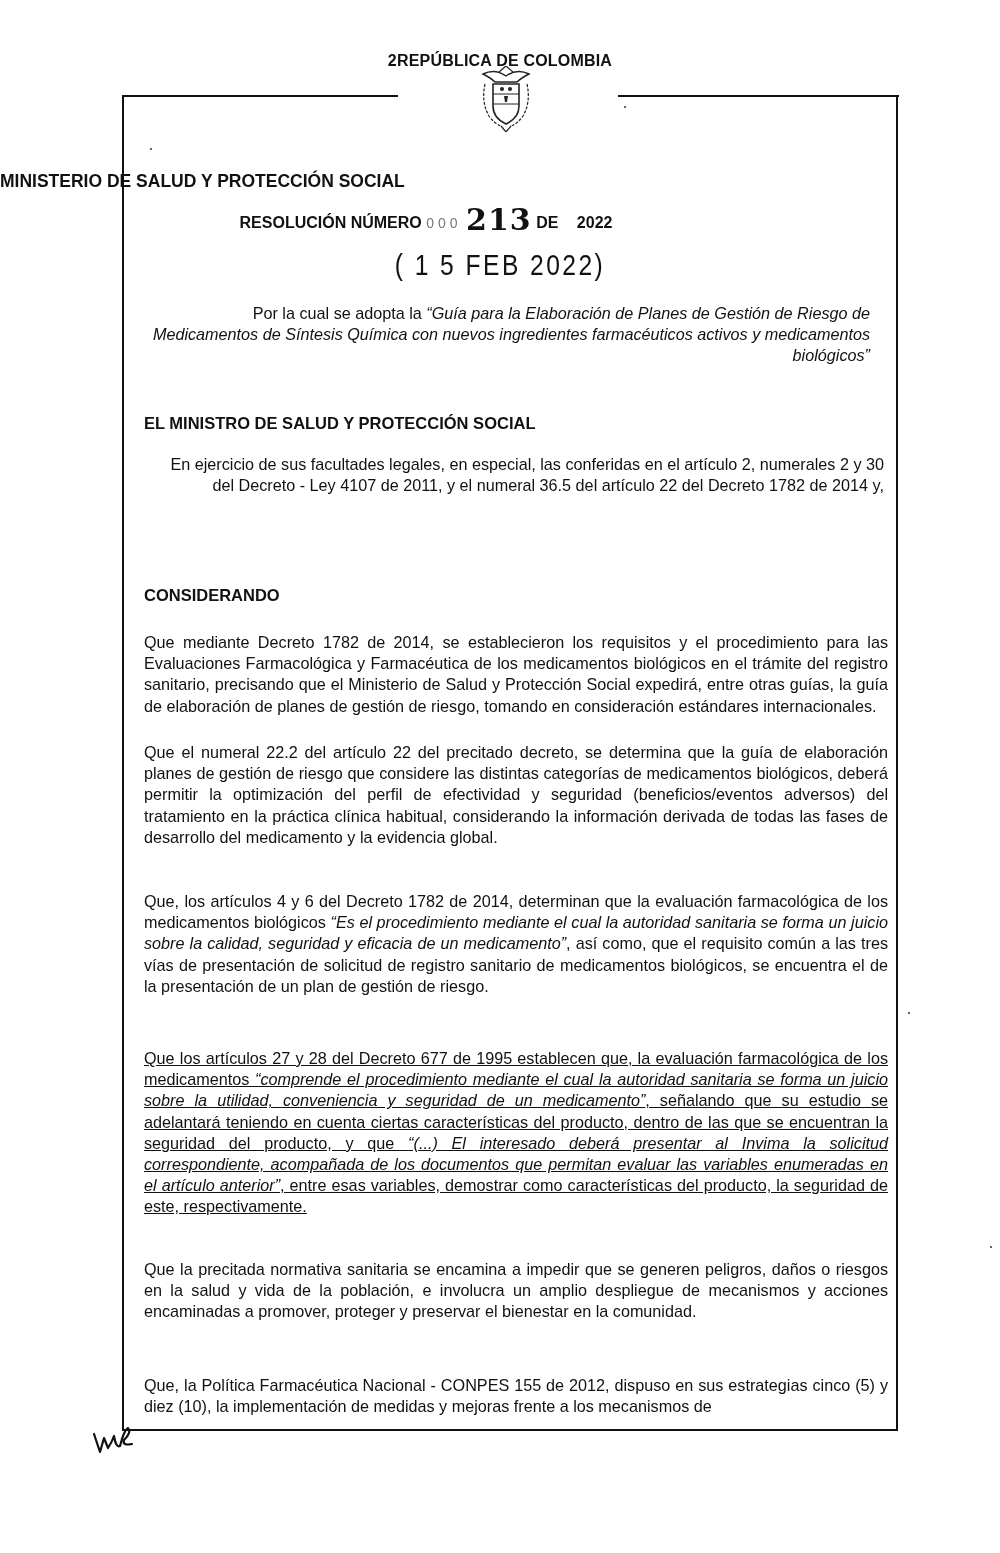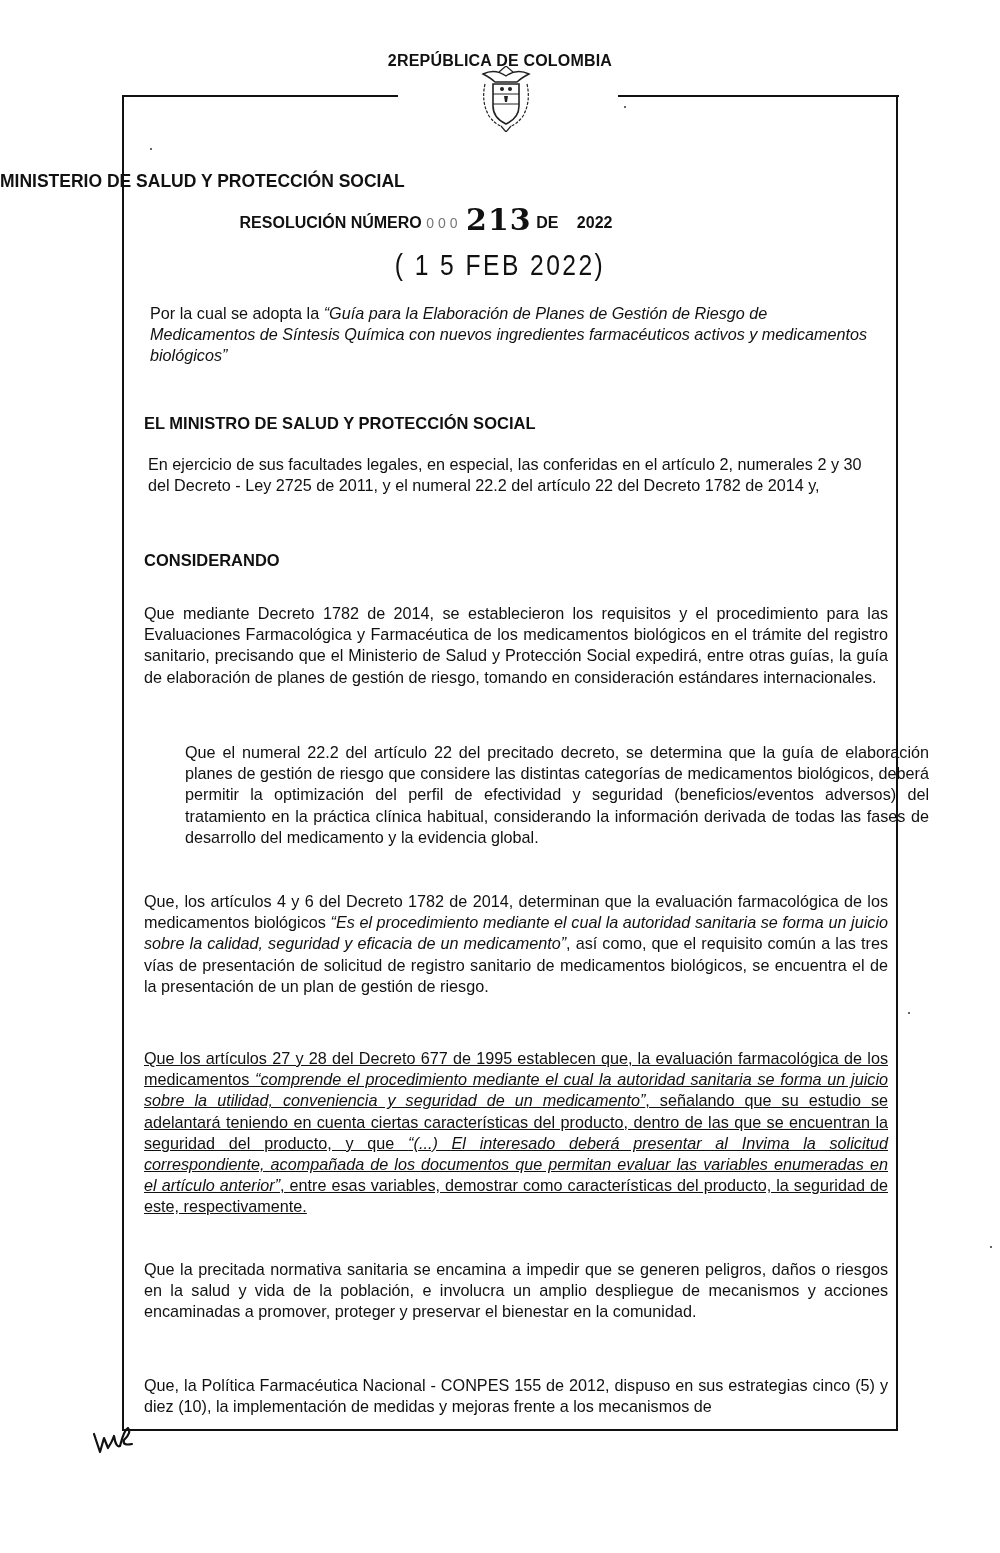--- a/index.html
+++ b/index.html
@@ -16,29 +16,29 @@
               font-size: 17.5px; font-weight: bold; }
   .resolution { position: absolute; top: 202px; left: 0; width: 852px; text-align: center;
                 font-size: 16px; font-weight: bold; }
   .resolution .num { font-family: "DejaVu Serif", serif; font-size: 30px; font-weight: bold; vertical-align: -2px; letter-spacing: 1px; }
   .resolution .stamp-marks { color:#777; font-weight: normal; font-size: 14px; letter-spacing: 4px; }
   .resolution .year { margin-left: 14px; }
   .date-stamp { position: absolute; top: 248px; left: 0; width: 1000px; text-align: center;
                 font-family: "Liberation Sans Narrow", "Liberation Sans", sans-serif; font-size: 30px;
                 transform: scaleX(0.82); letter-spacing: 3px; color: #111; }
   .body { position: absolute; left: 144px; width: 744px; font-size: 16.2px; line-height: 21.2px; }
-  .center { text-align: left; }
+  .center { text-align: right; }
   .justify { text-align: justify; text-align-last: left; }
   .title-block { top: 303px; left: 150px; width: 720px; }
   .heading { font-weight: bold; font-size: 16.5px; text-align: left; }
   .h-minister { top: 413px; }
   .facultades { top: 454px; left: 148px; width: 736px; }
-  .h-considerando { top: 550px; }
-  .p1 { top: 603px; }
-  .p2 { top: 742px; margin-left: 41px; }
+  .h-considerando { top: 585px; }
+  .p1 { top: 632px; }
+  .p2 { top: 742px; }
   .p3 { top: 891px; }
   .p4 { top: 1048px; text-decoration: underline; }
   .p5 { top: 1259px; }
   .p6 { top: 1375px; }
   i { font-style: italic; }
   .initials { position: absolute; left: 92px; top: 1422px; width: 45px; height: 34px; }
   .speck { position: absolute; width: 2px; height: 2px; background: #333; border-radius: 1px; }
 </style>
 </head>
 <body>
@@ -74,21 +74,21 @@
 </div>
 
 <div class="date-stamp">( 1 5  FEB  2022)</div>
 
 <div class="body center title-block">
   <span>Por la cual se adopta la </span><i>“Guía para la Elaboración de Planes de Gestión de Riesgo de Medicamentos de Síntesis Química con nuevos ingredientes farmacéuticos activos y medicamentos biológicos”</i>
 </div>
 
 <div class="body heading h-minister">EL MINISTRO DE SALUD Y PROTECCIÓN SOCIAL</div>
 
-<div class="body center facultades">En ejercicio de sus facultades legales, en especial, las conferidas en el artículo 2, numerales 2 y 30 del Decreto - Ley 2725 de 2011, y el numeral 22.2 del artículo 22 del Decreto 1782 de 2014 y,</div>
+<div class="body center facultades">En ejercicio de sus facultades legales, en especial, las conferidas en el artículo 2, numerales 2 y 30 del Decreto - Ley 4107 de 2011, y el numeral 36.5 del artículo 22 del Decreto 1782 de 2014 y,</div>
 
 <div class="body heading h-considerando">CONSIDERANDO</div>
 
 <div class="body justify p1">Que mediante Decreto 1782 de 2014, se establecieron los requisitos y el procedimiento para las Evaluaciones Farmacológica y Farmacéutica de los medicamentos biológicos en el trámite del registro sanitario, precisando que el Ministerio de Salud y Protección Social expedirá, entre otras guías, la guía de elaboración de planes de gestión de riesgo, tomando en consideración estándares internacionales.</div>
 
 <div class="body justify p2">Que el numeral 22.2 del artículo 22 del precitado decreto, se determina que la guía de elaboración planes de gestión de riesgo que considere las distintas categorías de medicamentos biológicos, deberá permitir la optimización del perfil de efectividad y seguridad (beneficios/eventos adversos) del tratamiento en la práctica clínica habitual, considerando la información derivada de todas las fases de desarrollo del medicamento y la evidencia global.</div>
 
 <div class="body justify p3"><span>Que, los artículos 4 y 6 del Decreto 1782 de 2014, determinan que la evaluación farmacológica de los medicamentos biológicos </span><i>“Es el procedimiento mediante el cual la autoridad sanitaria se forma un juicio sobre la calidad, seguridad y eficacia de un medicamento”</i><span>, así como, que el requisito común a las tres vías de presentación de solicitud de registro sanitario de medicamentos biológicos, se encuentra el de la presentación de un plan de gestión de riesgo.</span></div>
 
 <div class="body justify p4"><span>Que los artículos 27 y 28 del Decreto 677 de 1995 establecen que, la evaluación farmacológica de los medicamentos </span><i>“comprende el procedimiento mediante el cual la autoridad sanitaria se forma un juicio sobre la utilidad, conveniencia y seguridad de un medicamento”</i><span>, señalando que su estudio se adelantará teniendo en cuenta ciertas características del producto, dentro de las que se encuentran la seguridad del producto, y que </span><i>“(...) El interesado deberá presentar al Invima la solicitud correspondiente, acompañada de los documentos que permitan evaluar las variables enumeradas en el artículo anterior”</i><span>, entre esas variables, demostrar como características del producto, la seguridad de este, respectivamente.</span></div>

